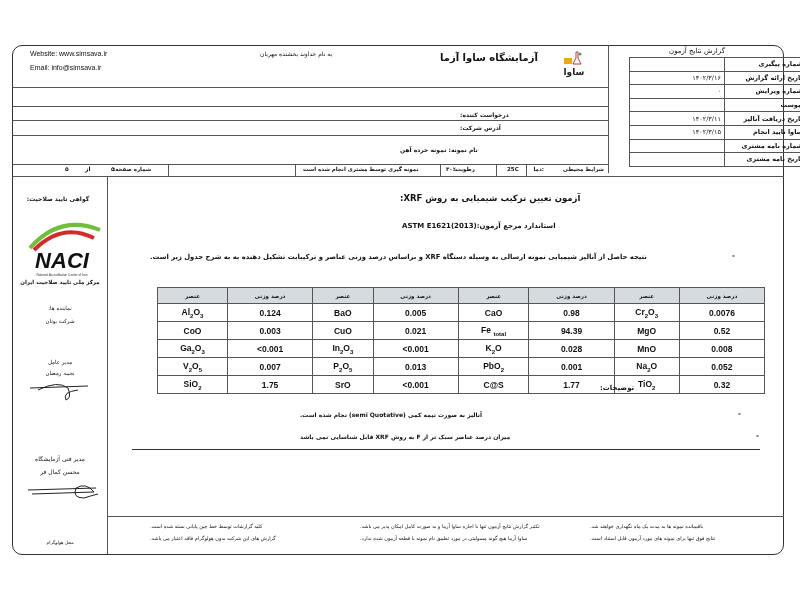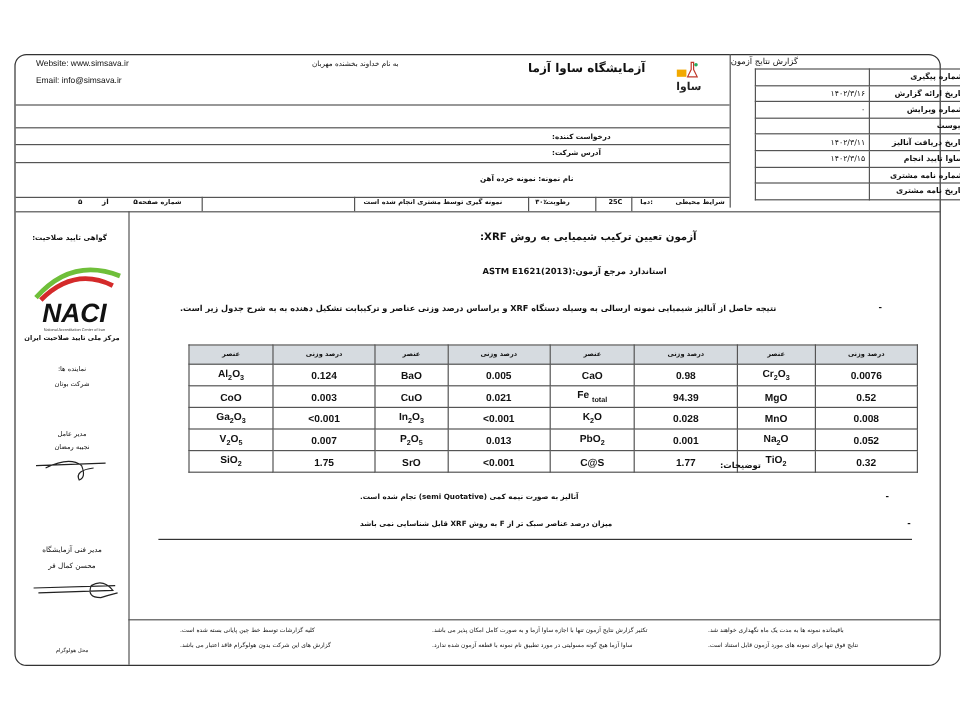--- a/index.html
+++ b/index.html
@@ -9,21 +9,21 @@
   .rtl { direction:rtl; text-align:left; }
   .hline { position:absolute; height:1px; background:#555; }
   .vline { position:absolute; width:1px; background:#555; }
   .t7 { font-size:7px; }
   .t6 { font-size:6px; }
   .t5 { font-size:5.5px; }
   .bold { font-weight:bold; }
 
   
   .info { position:absolute; left:608px; top:45px; width:176px; height:128px; border-left:1px solid #555; }
-  .info-title { position:absolute; left:0; right:0; top:2px; font-size:7px; }
+  .info-title { position:absolute; left:0; right:0; top:2px; text-align:center; font-size:7px; }
   .info-table { position:absolute; left:20px; top:12px; width:178px; border-collapse:collapse;padding-left:11px; }
   .info-table td { border:1px solid #555; height:12.6px; padding:0 3px; font-size:6.5px; font-weight:bold; direction:rtl; }
   .info-table td.val { width:88px; text-align:right; font-weight:normal; }
   .info-table td.lbl { text-align:right; }
 
   
   .rtable { position:absolute; left:157px; top:287px; width:608px; border-collapse:collapse; }
   .rtable th { background:#d6dbe0; border:1px solid #555; font-size:5.5px; font-weight:bold; height:13px; direction:rtl; }
   .rtable td { border:1px solid #555; font-size:8.5px; font-weight:bold; text-align:center; height:15px; font-family:"Liberation Sans", sans-serif; }
   .rtable sub { font-size:6px; }

